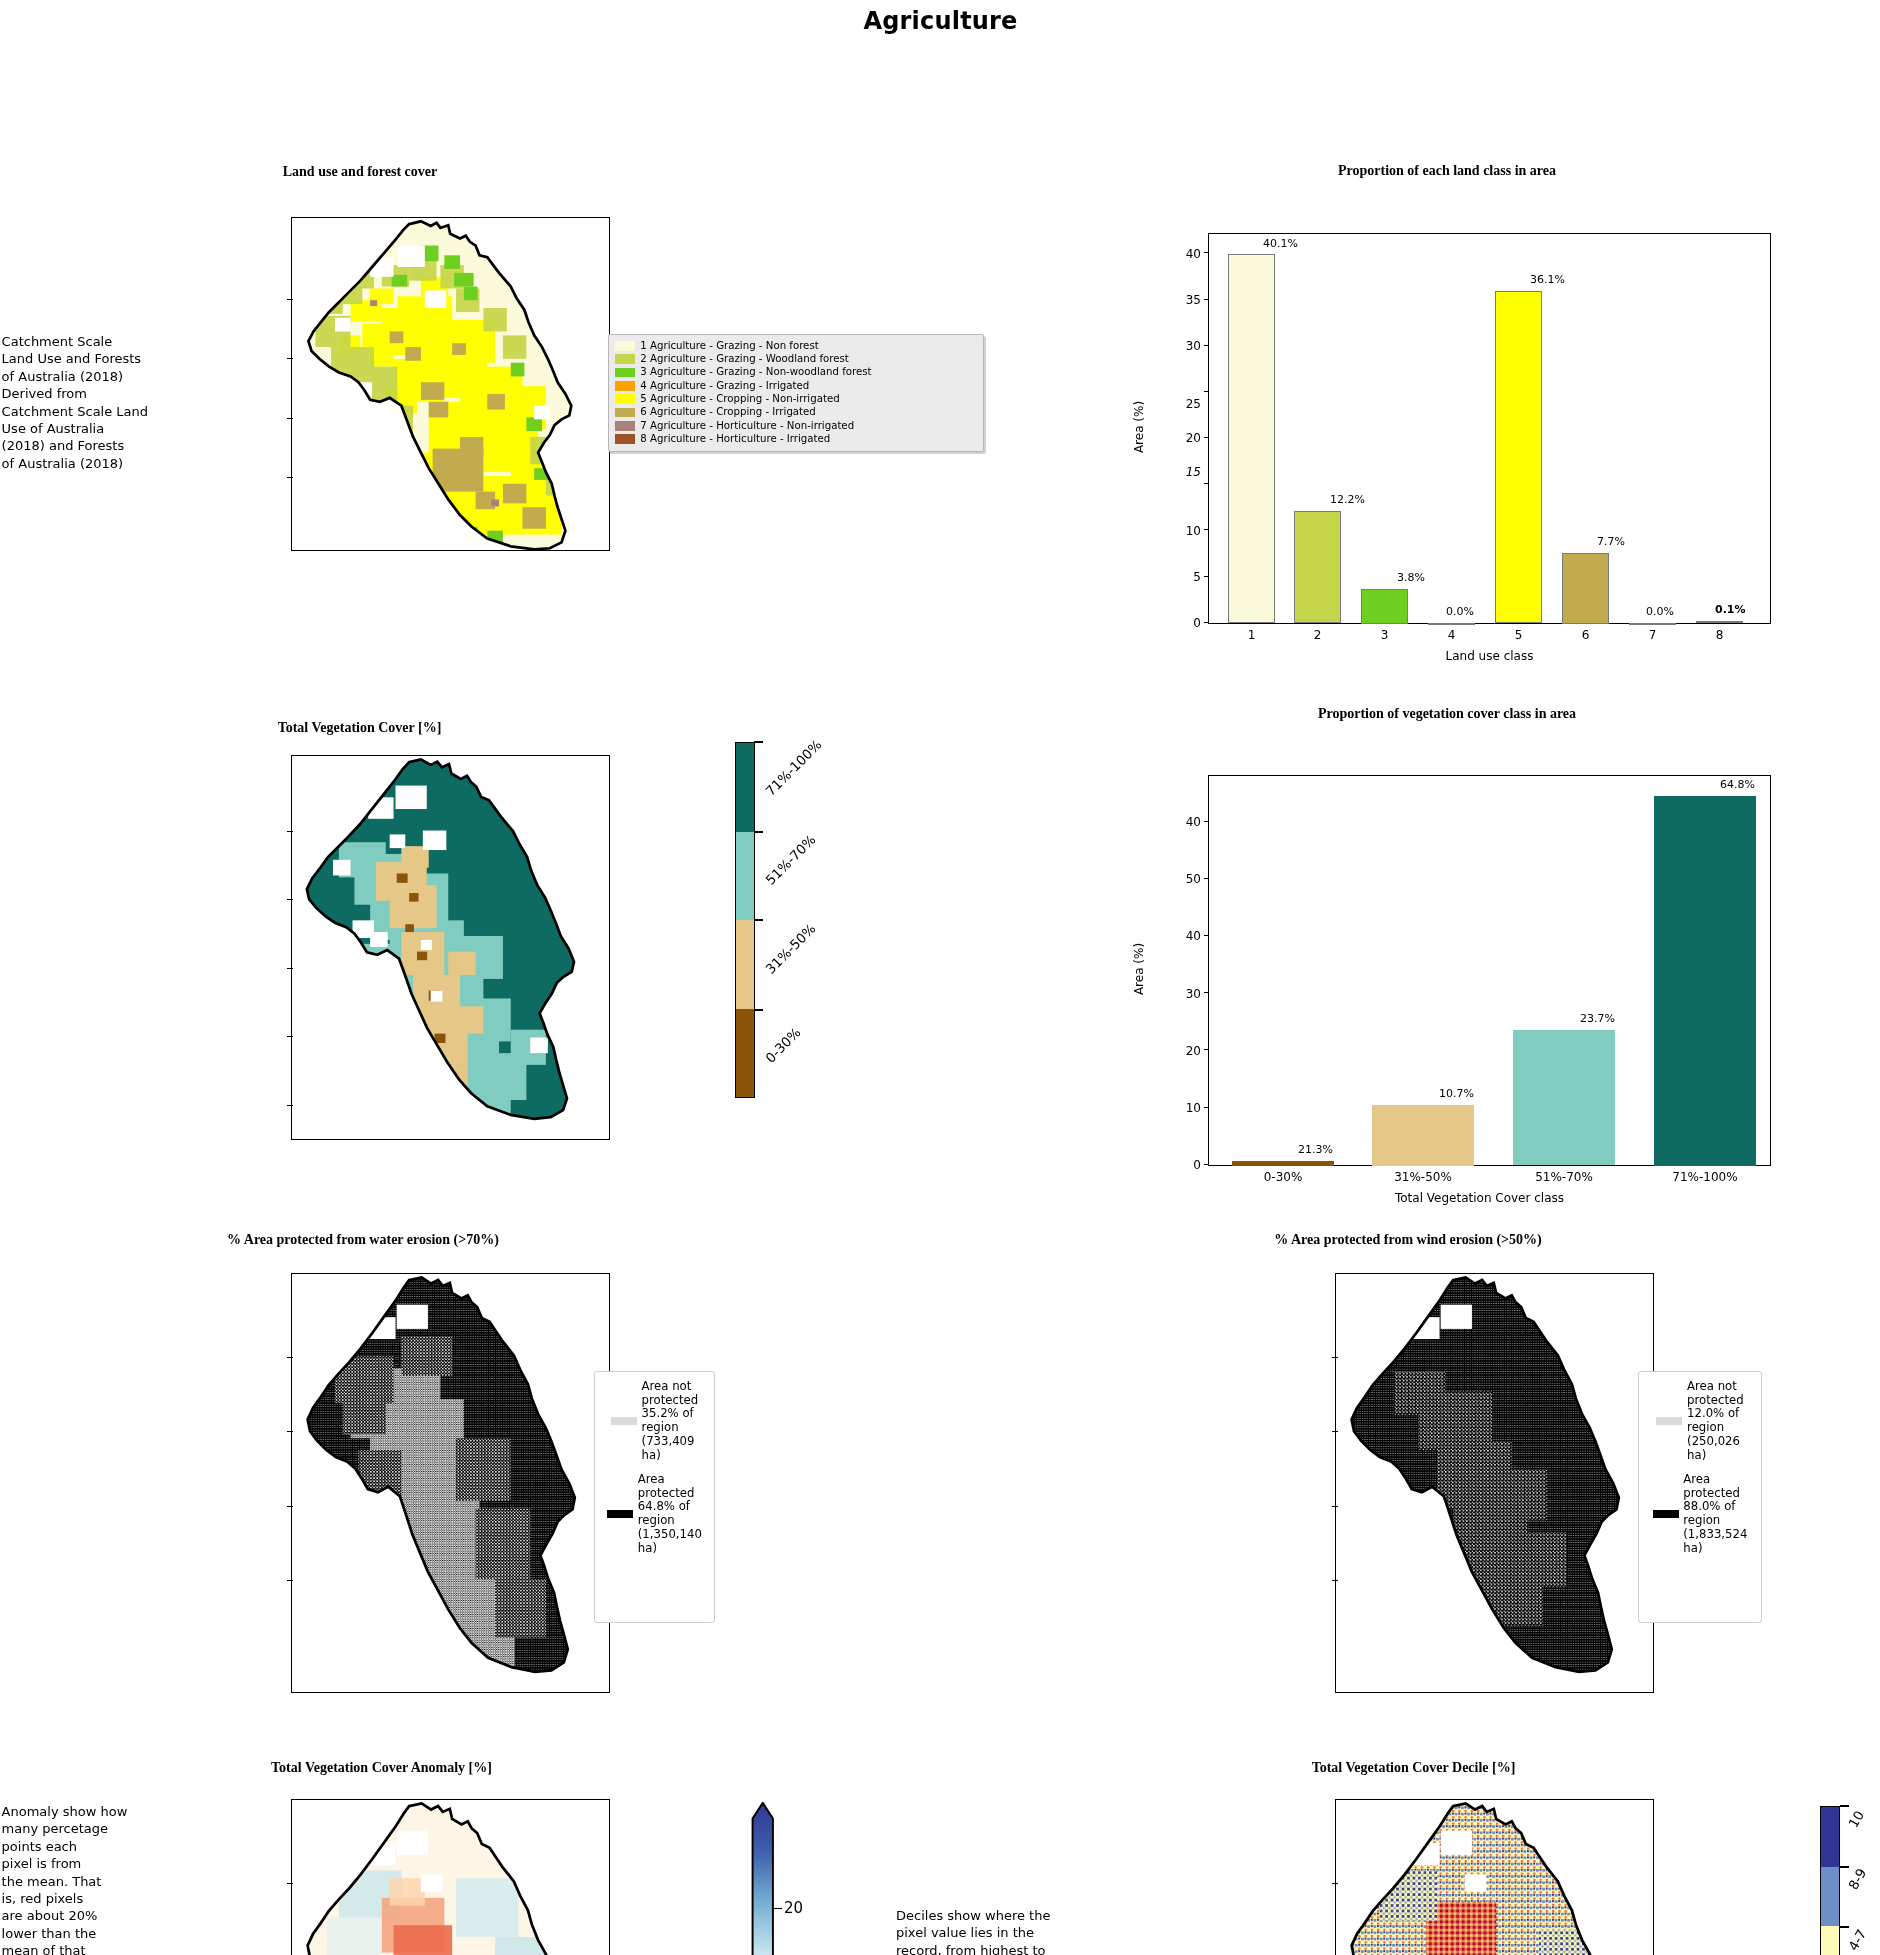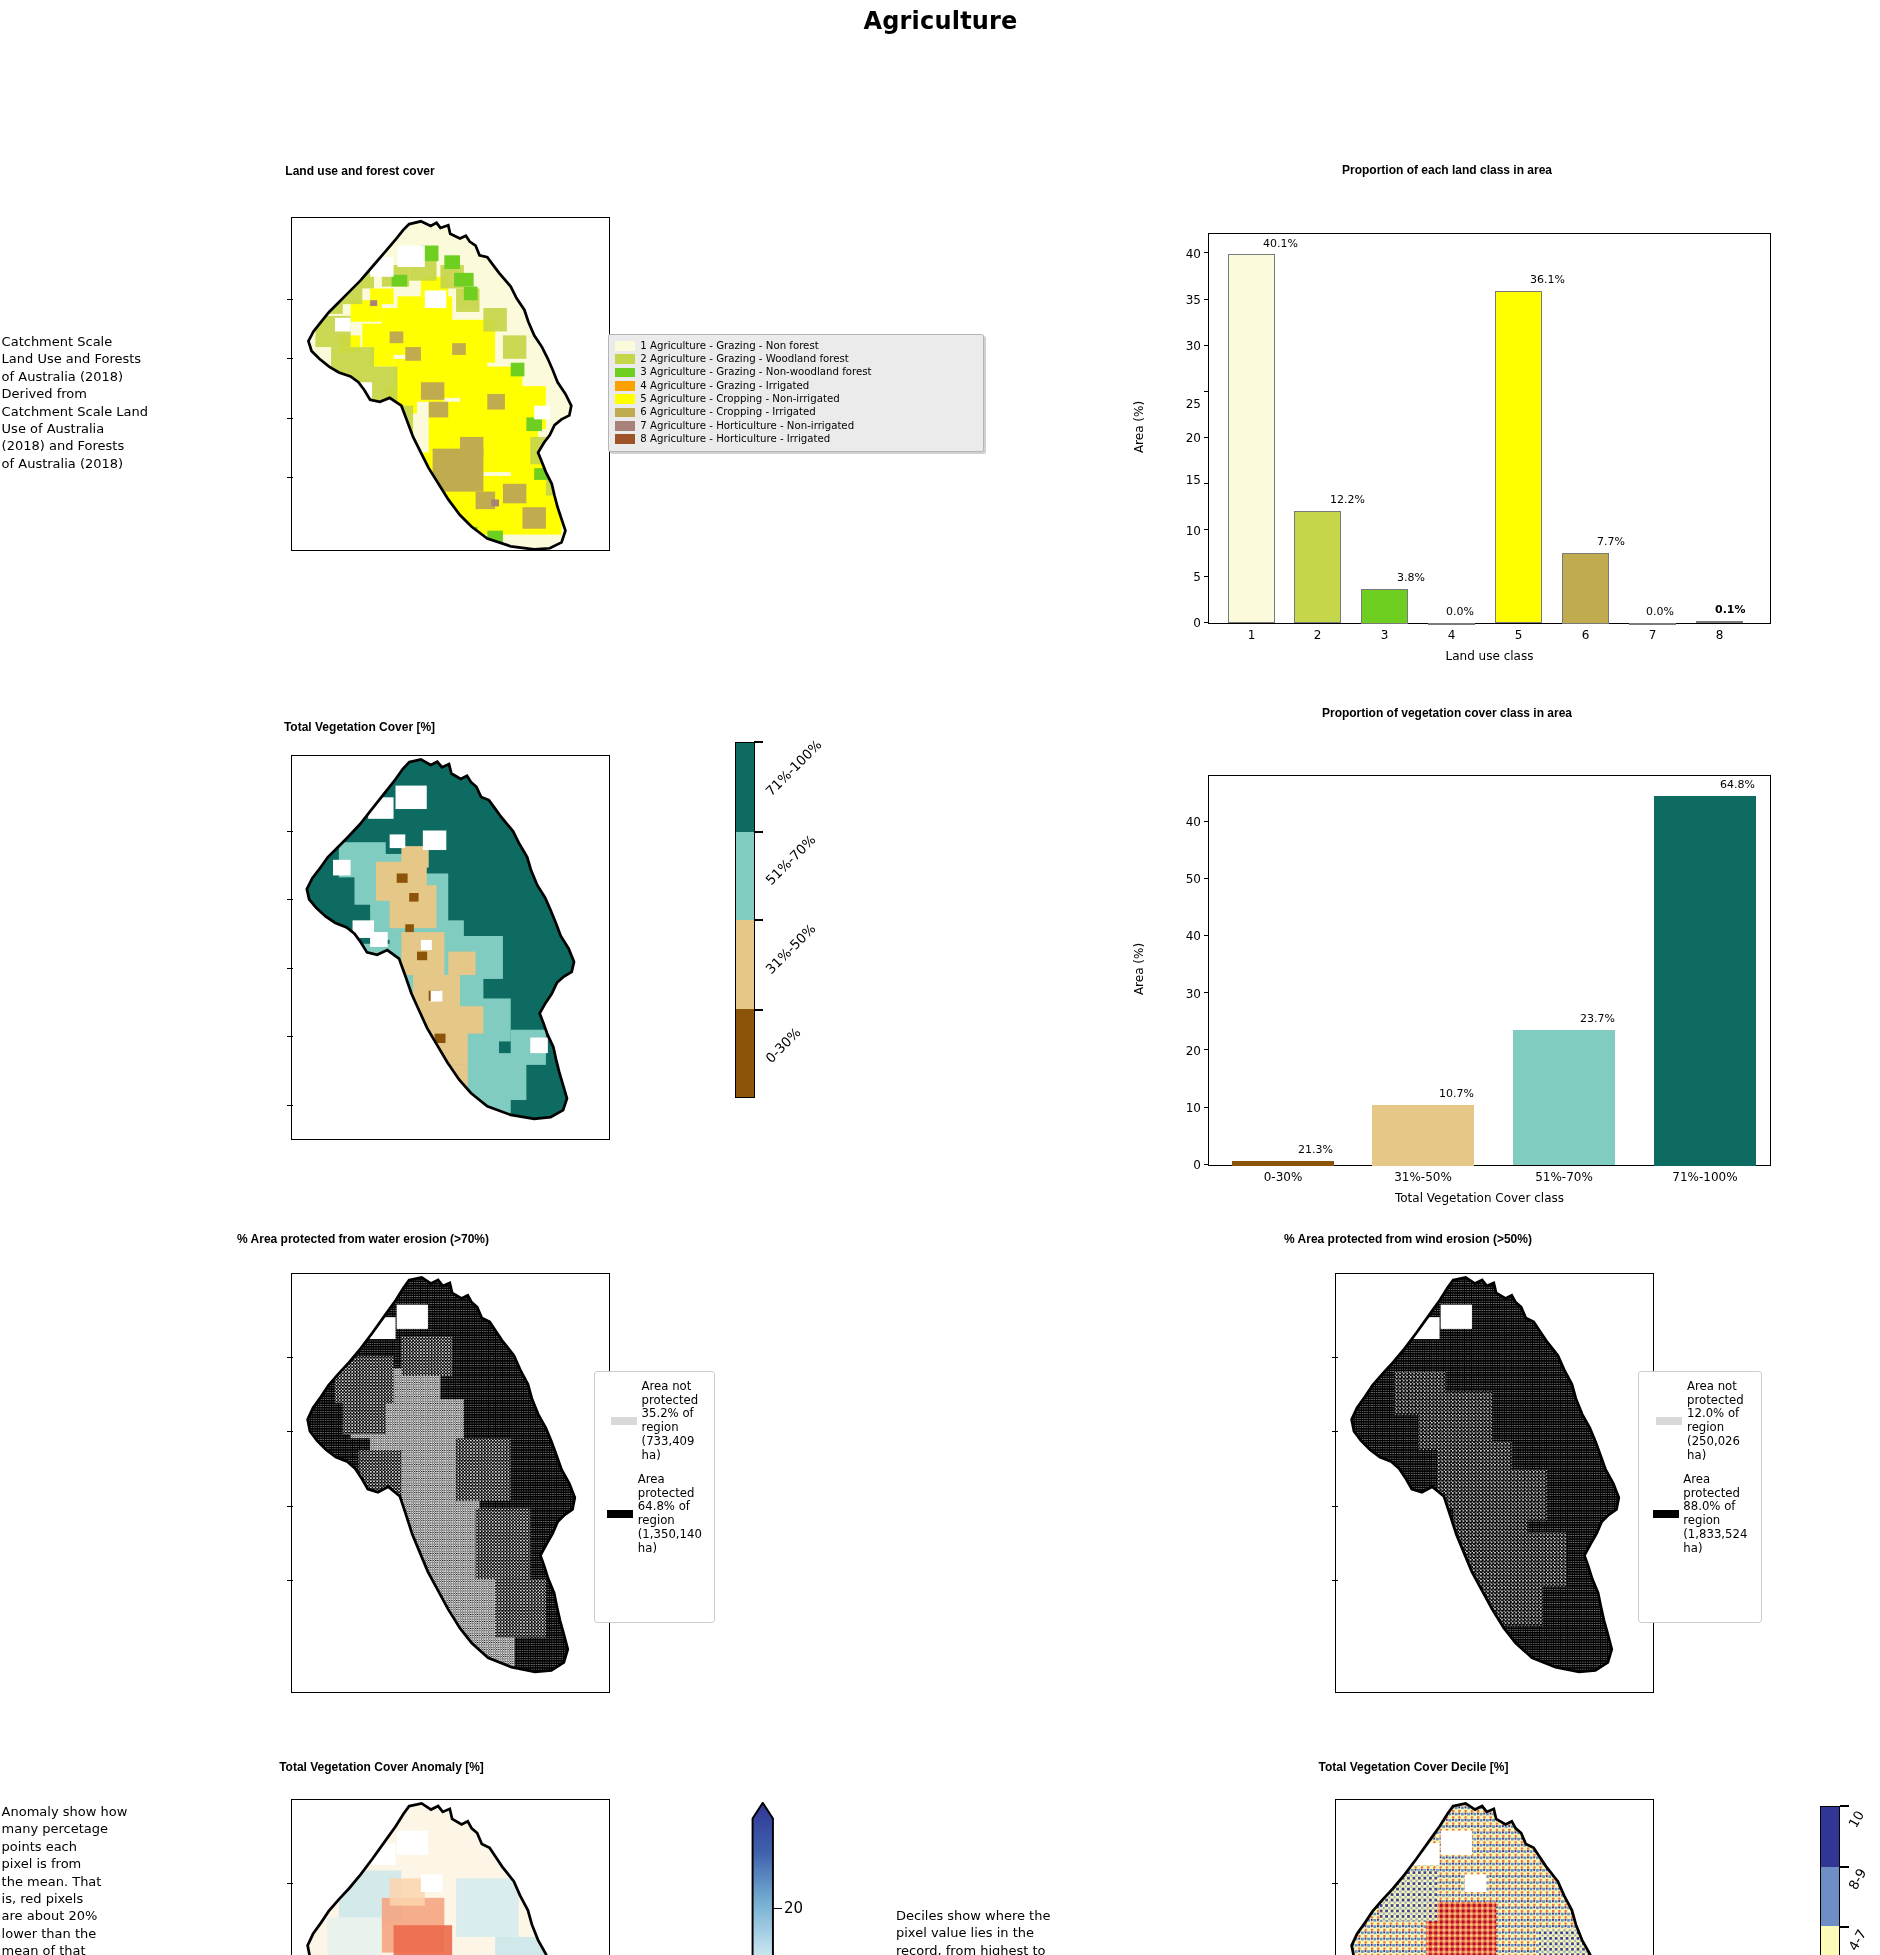--- a/index.html
+++ b/index.html
@@ -1,19 +1,19 @@
 <!DOCTYPE html>
 <html style="font-size:6.3px"><head>
 <meta charset="utf-8">
 <style>
   html,body{margin:0;padding:0;background:#ffffff;}
   body{width:1881px;height:2498px;position:relative;font-family:"DejaVu Sans",sans-serif;color:#000;}
   .abs{position:absolute;}
   .pg-title{position:absolute;left:0;top:7px;width:1881px;text-align:center;font-family:"DejaVu Sans",sans-serif;font-weight:bold;font-size:24px;letter-spacing:0.2px;}
-  .panel-title{position:absolute;font-weight:bold;font-size:12px;text-align:center;font-family:Liberation Sans, sans-serif;}
+  .panel-title{position:absolute;font-weight:bold;font-size:14px;text-align:center;font-family:Liberation Serif, serif;}
   .sidenote{position:absolute;font-size:13px;line-height:1.34;white-space:pre-line;font-family:"DejaVu Sans",sans-serif;}
   .mapframe{position:absolute;border:1.2px solid #000;background:#fff;box-sizing:border-box;overflow:hidden;}
   .tick{position:absolute;background:#000;}
   
   .lu-legend{position:absolute;background:#ebebeb;border:0.8px solid #b5b5b5;border-radius:2.3px;box-shadow:2px 2px 0 rgba(0,0,0,.18);padding:3.9px 6.3px 4.7px 5.5px;}
   .lu-row{display:flex;align-items:center;height:12.5px;margin:0.8px 0;}
   .lu-swatch{width:20.3px;height:9.8px;margin-right:5.5px;flex:0 0 auto;}
   .lu-lab{font-size:10.2px;line-height:1;font-family:"DejaVu Sans",sans-serif;white-space:nowrap;}
   
   .chart{position:absolute;}
@@ -200,21 +200,21 @@
 </div>
 
 <div class="panel-title" style="left:1095px;top:163px;width:704px;">Proportion of each land class in area</div>
 
 <div class="chart" style="left:1115px;top:213px;width:673px;height:469px;">
   <div class="plotbox" style="left:93px;top:19.6px;width:563px;height:391px;"></div>
 
   <div class="ytick" style="left:35px;top:403px;width:51px;">0</div>
   <div class="ytick" style="left:35px;top:357px;width:51px;">5</div>
   <div class="ytick" style="left:35px;top:311px;width:51px;">10</div>
-  <div class="ytick" style="left:35px;top:260px;width:51px;">15</div>
+  <div class="ytick" style="left:35px;top:252px;width:51px;font-style:italic;">15</div>
   <div class="ytick" style="left:35px;top:218px;width:51px;">20</div>
   <div class="ytick" style="left:35px;top:184px;width:51px;">25</div>
   <div class="ytick" style="left:35px;top:126px;width:51px;">30</div>
   <div class="ytick" style="left:35px;top:80px;width:51px;">35</div>
   <div class="ytick" style="left:35px;top:34px;width:51px;">40</div>
   <div class="tickm" style="left:89px;top:409px;width:4.7px;height:1.2px;"></div>
   <div class="tickm" style="left:89px;top:363px;width:4.7px;height:1.2px;"></div>
   <div class="tickm" style="left:89px;top:316px;width:4.7px;height:1.2px;"></div>
   <div class="tickm" style="left:89px;top:270px;width:4.7px;height:1.2px;"></div>
   <div class="tickm" style="left:89px;top:224px;width:4.7px;height:1.2px;"></div>

